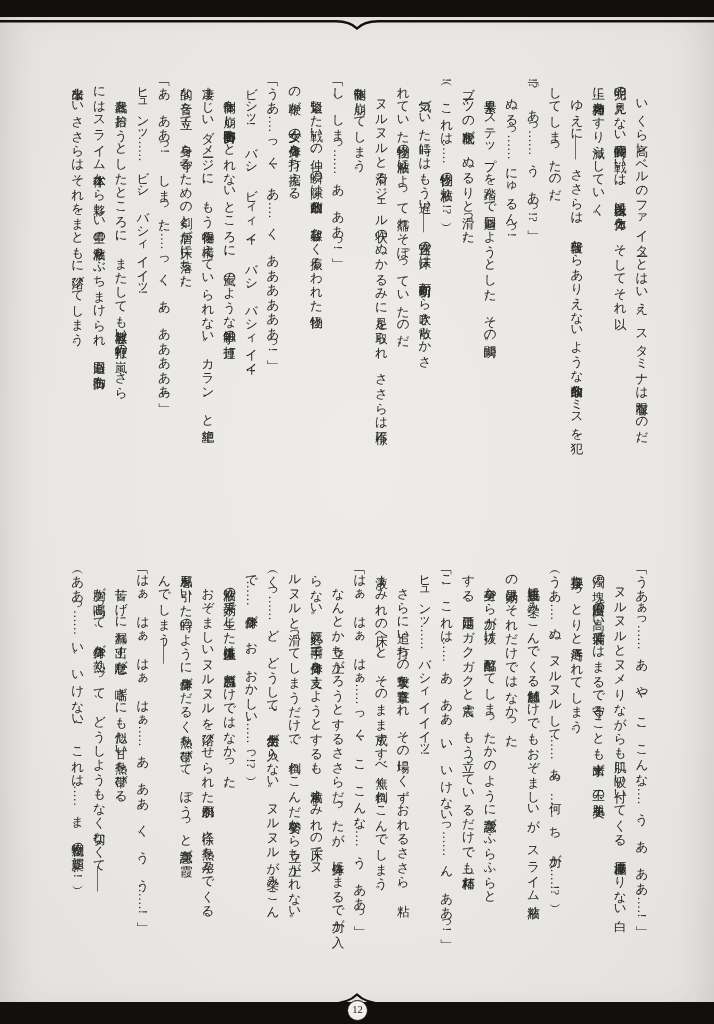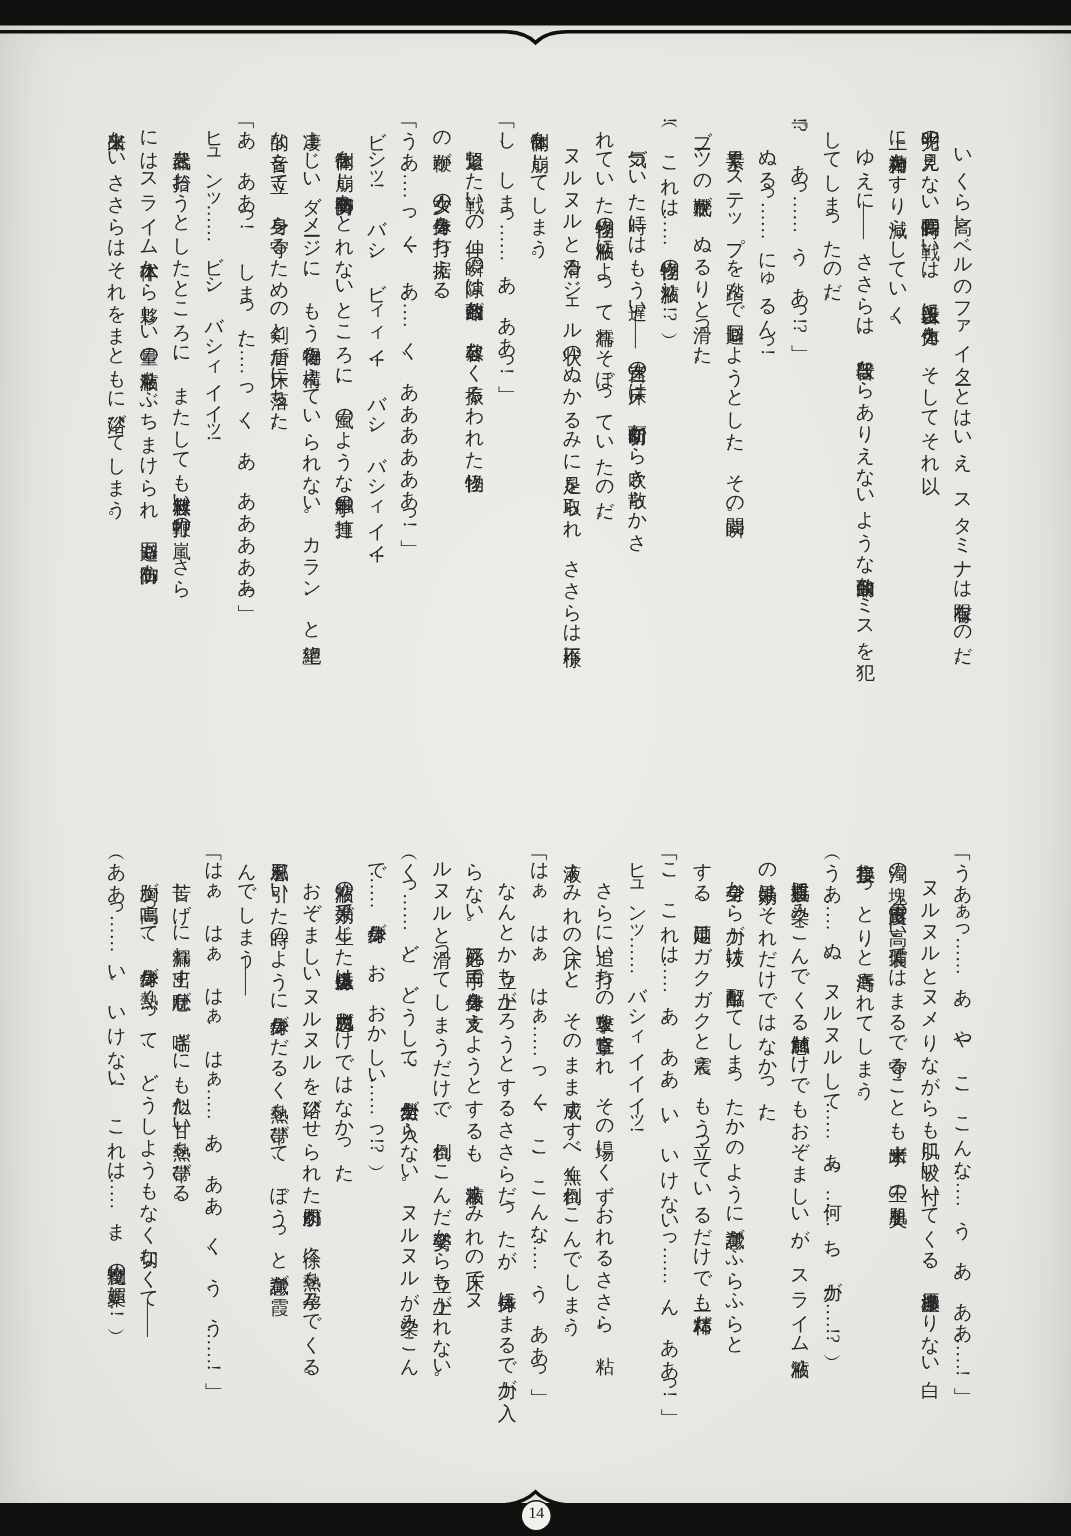--- a/index.html
+++ b/index.html
@@ -120,16 +120,16 @@
       <div class="vline">　苦しげに漏れ出す吐息が、喘ぎにも似た甘い熱を帯びる。</div>
       <div class="vline">　胸が高鳴って、身体が熱くって、どうしようもなく切なくて――</div>
       <div class="vline">（ああっ……い、いけない!　これは……ま、魔物の媚薬……!）</div>
     </div>
 
   <div class="footer-bar"></div>
   <svg class="footer-rule" viewBox="0 0 714 18" preserveAspectRatio="none">
     <path d="M0 15.5 H330 Q348 15.5 357 6.5 Q366 15.5 384 15.5 H714" fill="none" stroke="#12100e" stroke-width="2.2"></path>
   </svg>
   <div class="page-badge">
-    <span>14</span>
+    <span>12</span>
   </div>
 
 </div>
 
 </body></html>

